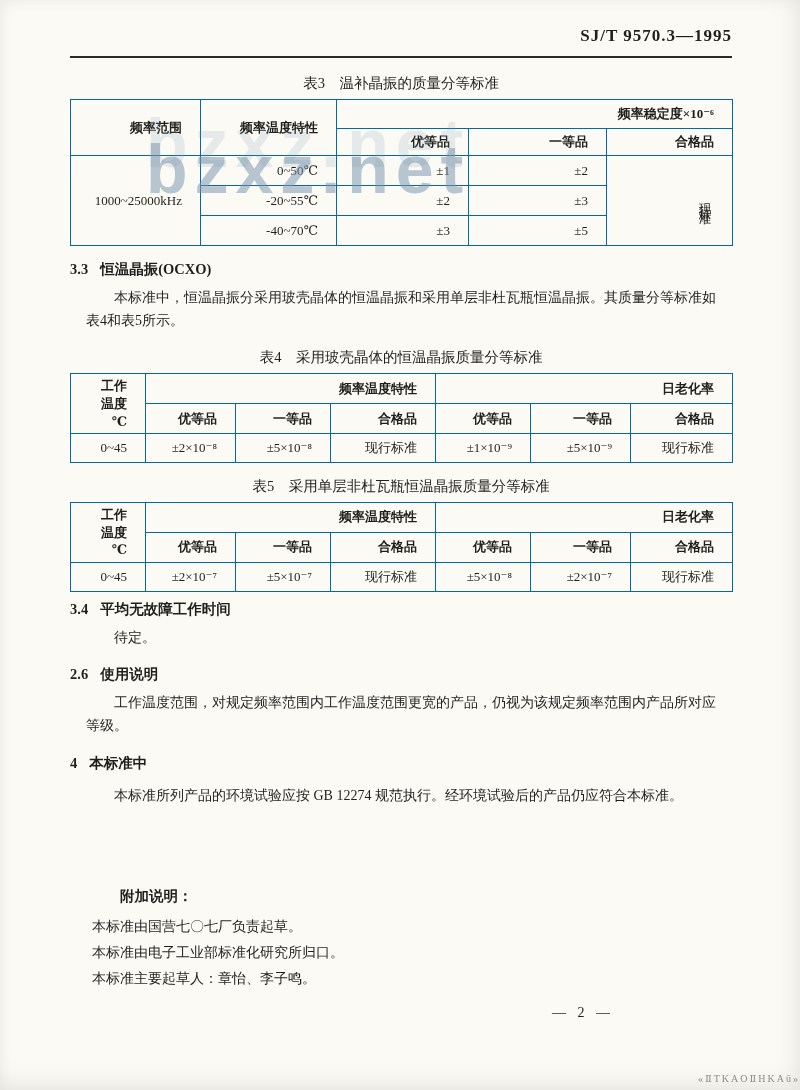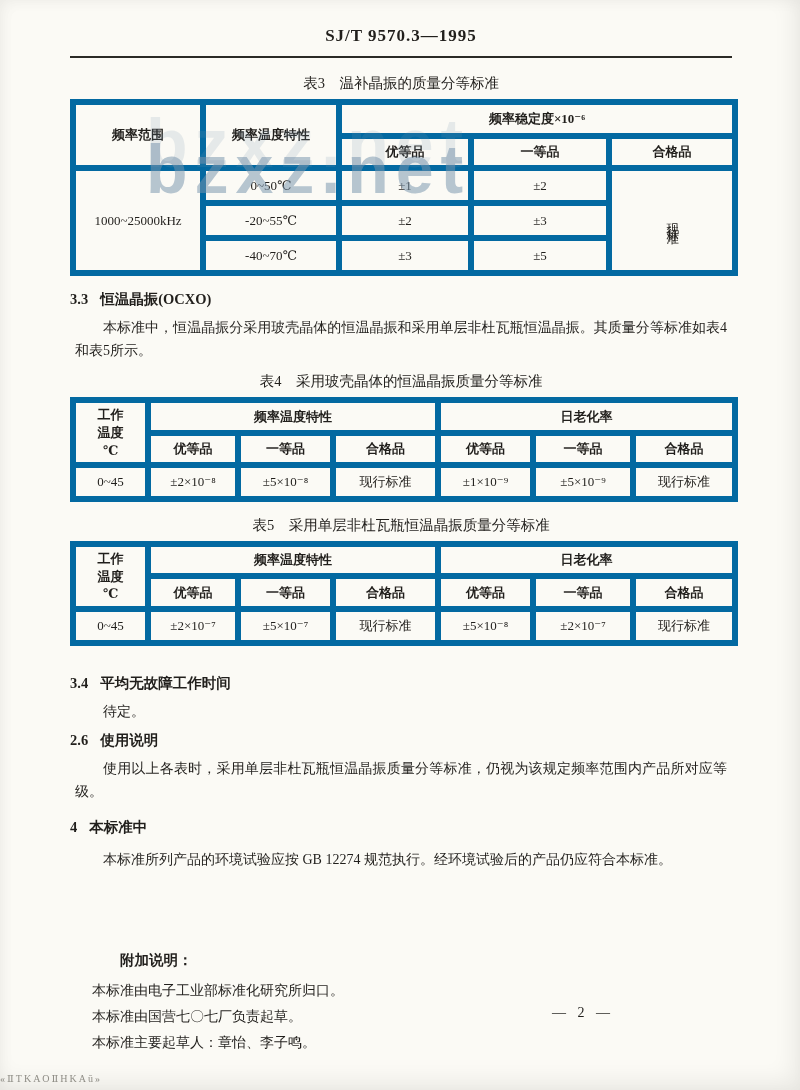--- a/index.html
+++ b/index.html
@@ -8,28 +8,28 @@
     width:800px; height:1090px;
     margin:0 auto;
     background:#fbfaf5;
     box-shadow: inset -6px -8px 22px rgba(0,0,0,0.07), inset 3px 3px 14px rgba(0,0,0,0.03);
     font-family:"Liberation Serif","DejaVu Serif",serif;
     color:#211f1c;
     overflow:hidden;
   }
   .content { padding:26px 68px 0 70px; }
 
-  .doc-code { text-align:center; font-weight:bold; font-size:17px; letter-spacing:1px; }
+  .doc-code { text-align:right; font-weight:bold; font-size:17px; letter-spacing:1px; }
   .divider { border-bottom:2.5px solid #2b2a26; margin-top:10px; }
 
   .tbl-title { text-align:center; font-weight:normal; font-size:14.5px; margin-top:16px; }
   table { width:100%; border-collapse:collapse; table-layout:fixed; margin-top:6px; }
   th,td {
-    border:6px solid #0369a1;
-    text-align:center; vertical-align:middle;
+    border:1px solid #0369a1;
+    text-align:right; vertical-align:middle;
     font-size:13px; padding:3px 18px; line-height:1.55;
     overflow:hidden;
   }
   th { font-weight:bold; }
   .t3 td { height:23px; }
   .t3 .hrow1 th { height:22px; }
   .t3 .hrow2 th { height:20px; }
   .t45 .hrow1 th { height:18px; }
   .t45 .hrow2 th { height:19px; }
   .t45 td { height:22px;margin-top:39px; }
@@ -38,26 +38,26 @@
     writing-mode:vertical-rl;
     text-orientation:upright;
     display:inline-block;
     letter-spacing:3px;
     font-size:12.5px;
   }
   .th-2line span { display:block; line-height:1.35; }
 
   .heading { font-weight:bold; font-size:14.5px; }
   .heading .num { margin-right:12px; }
-  .para { font-size:14px; line-height:1.62; text-indent:2em; text-align:justify; margin:5px; }
+  .para { font-size:14px; line-height:1.62; text-indent:2em; text-align:justify; margin:16px; }
 
   .mt14 { margin-top:14px; }
   .mt8  { margin-top:8px; }
   .mt10 { margin-top:10px;text-align:center; }
-  .mt16 { margin-top:28px; }
+  .mt16 { margin-top:8px; }
   .mt22 { margin-top:14px; }
   .mt12 { margin-top:12px; }
 
   .notes { margin-top:80px; padding-left:22px; }
   .notes-heading { font-weight:bold; font-size:14.5px;padding-left:28px; }
   .note-line { font-size:14px; line-height:26px; margin:0; }
   .notes .note-line:first-of-type { margin-top:8px; }
 
   .watermark {
     position:absolute; left:146px; top:130px;
@@ -68,22 +68,22 @@
     text-shadow:0 -26px 0 rgba(118,148,173,0.16);
     z-index:5; pointer-events:none;
     user-select:none;
   }
 
   .page-number {
     position:absolute; left:552px; top:1005px;
     font-size:14px; letter-spacing:4px;
   }
   .footer-mark {
-    position:absolute; left:0; right:8px; bottom:6px;
-    text-align:left;
+    position:absolute; left:0; right:0; bottom:6px;
+    text-align:right;
     font-size:10px; color:#8f8d86; letter-spacing:2px;
   }
 </style>
 </head>
 <body>
 
 <div class="page">
 
   <div class="watermark">bzxz.net</div>
 
@@ -221,31 +221,31 @@
       </table>
 
     <div class="heading mt16">
       <span class="num">3.4</span><span>平均无故障工作时间</span>
     </div>
     <p class="para mt8">待定。</p>
 
     <div class="heading mt8">
       <span class="num">2.6</span><span>使用说明</span>
     </div>
-    <p class="para mt8">使用以上各表时，采用单层非杜瓦瓶恒温晶振质量分等标准，仍视为该规定频率范围内产品所对应等级。</p>
+    <p class="para mt8">工作温度范围，对规定频率范围内工作温度范围更宽的产品，仍视为该规定频率范围内产品所对应等级。</p>
 
     <div class="heading mt22">
       <span class="num">4</span><span>本标准中</span>
     </div>
     <p class="para mt12">本标准所列产品的环境试验应按 GB 12274 规范执行。经环境试验后的产品仍应符合本标准。</p>
 
     <div class="notes">
       <div class="notes-heading">附加说明：</div>
+      <p class="note-line">本标准由国营七〇七厂负责起草。</p>
       <p class="note-line">本标准由电子工业部标准化研究所归口。</p>
-      <p class="note-line">本标准由国营七〇七厂负责起草。</p>
       <p class="note-line">本标准主要起草人：章怡、李子鸣。</p>
     </div>
 
   </div>
 
   <div class="page-number">— 2 —</div>
   <div class="footer-mark">«ⅡTKAOⅡHKAū»</div>
 
 </div>
 

